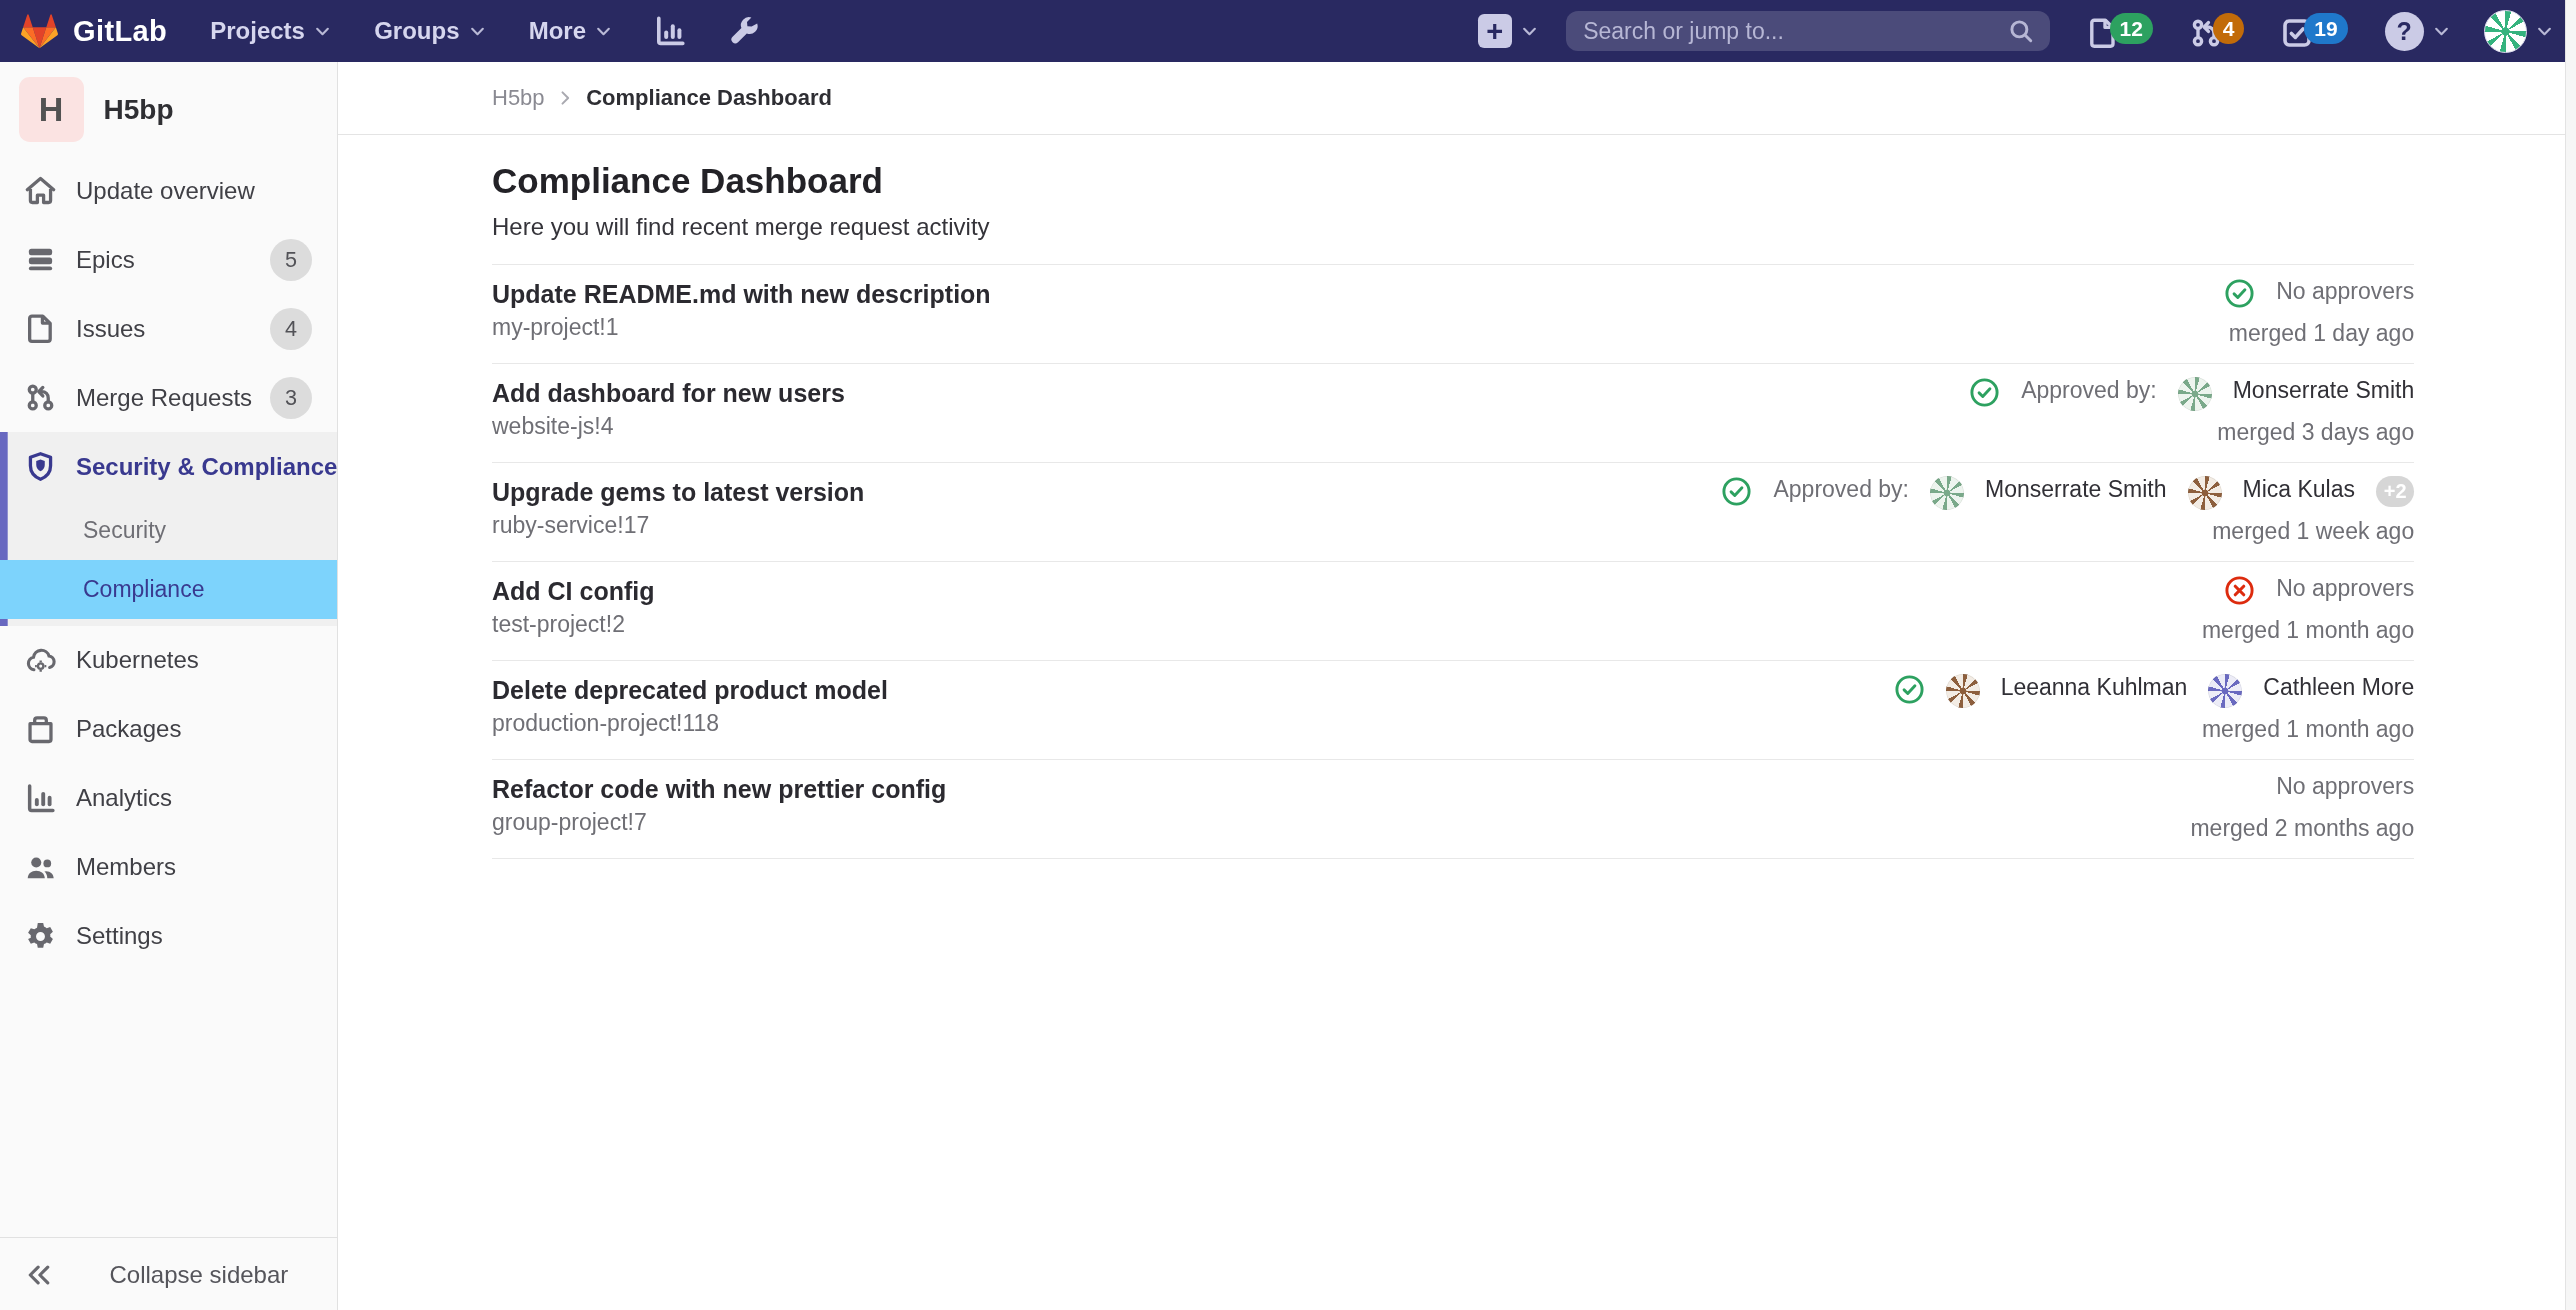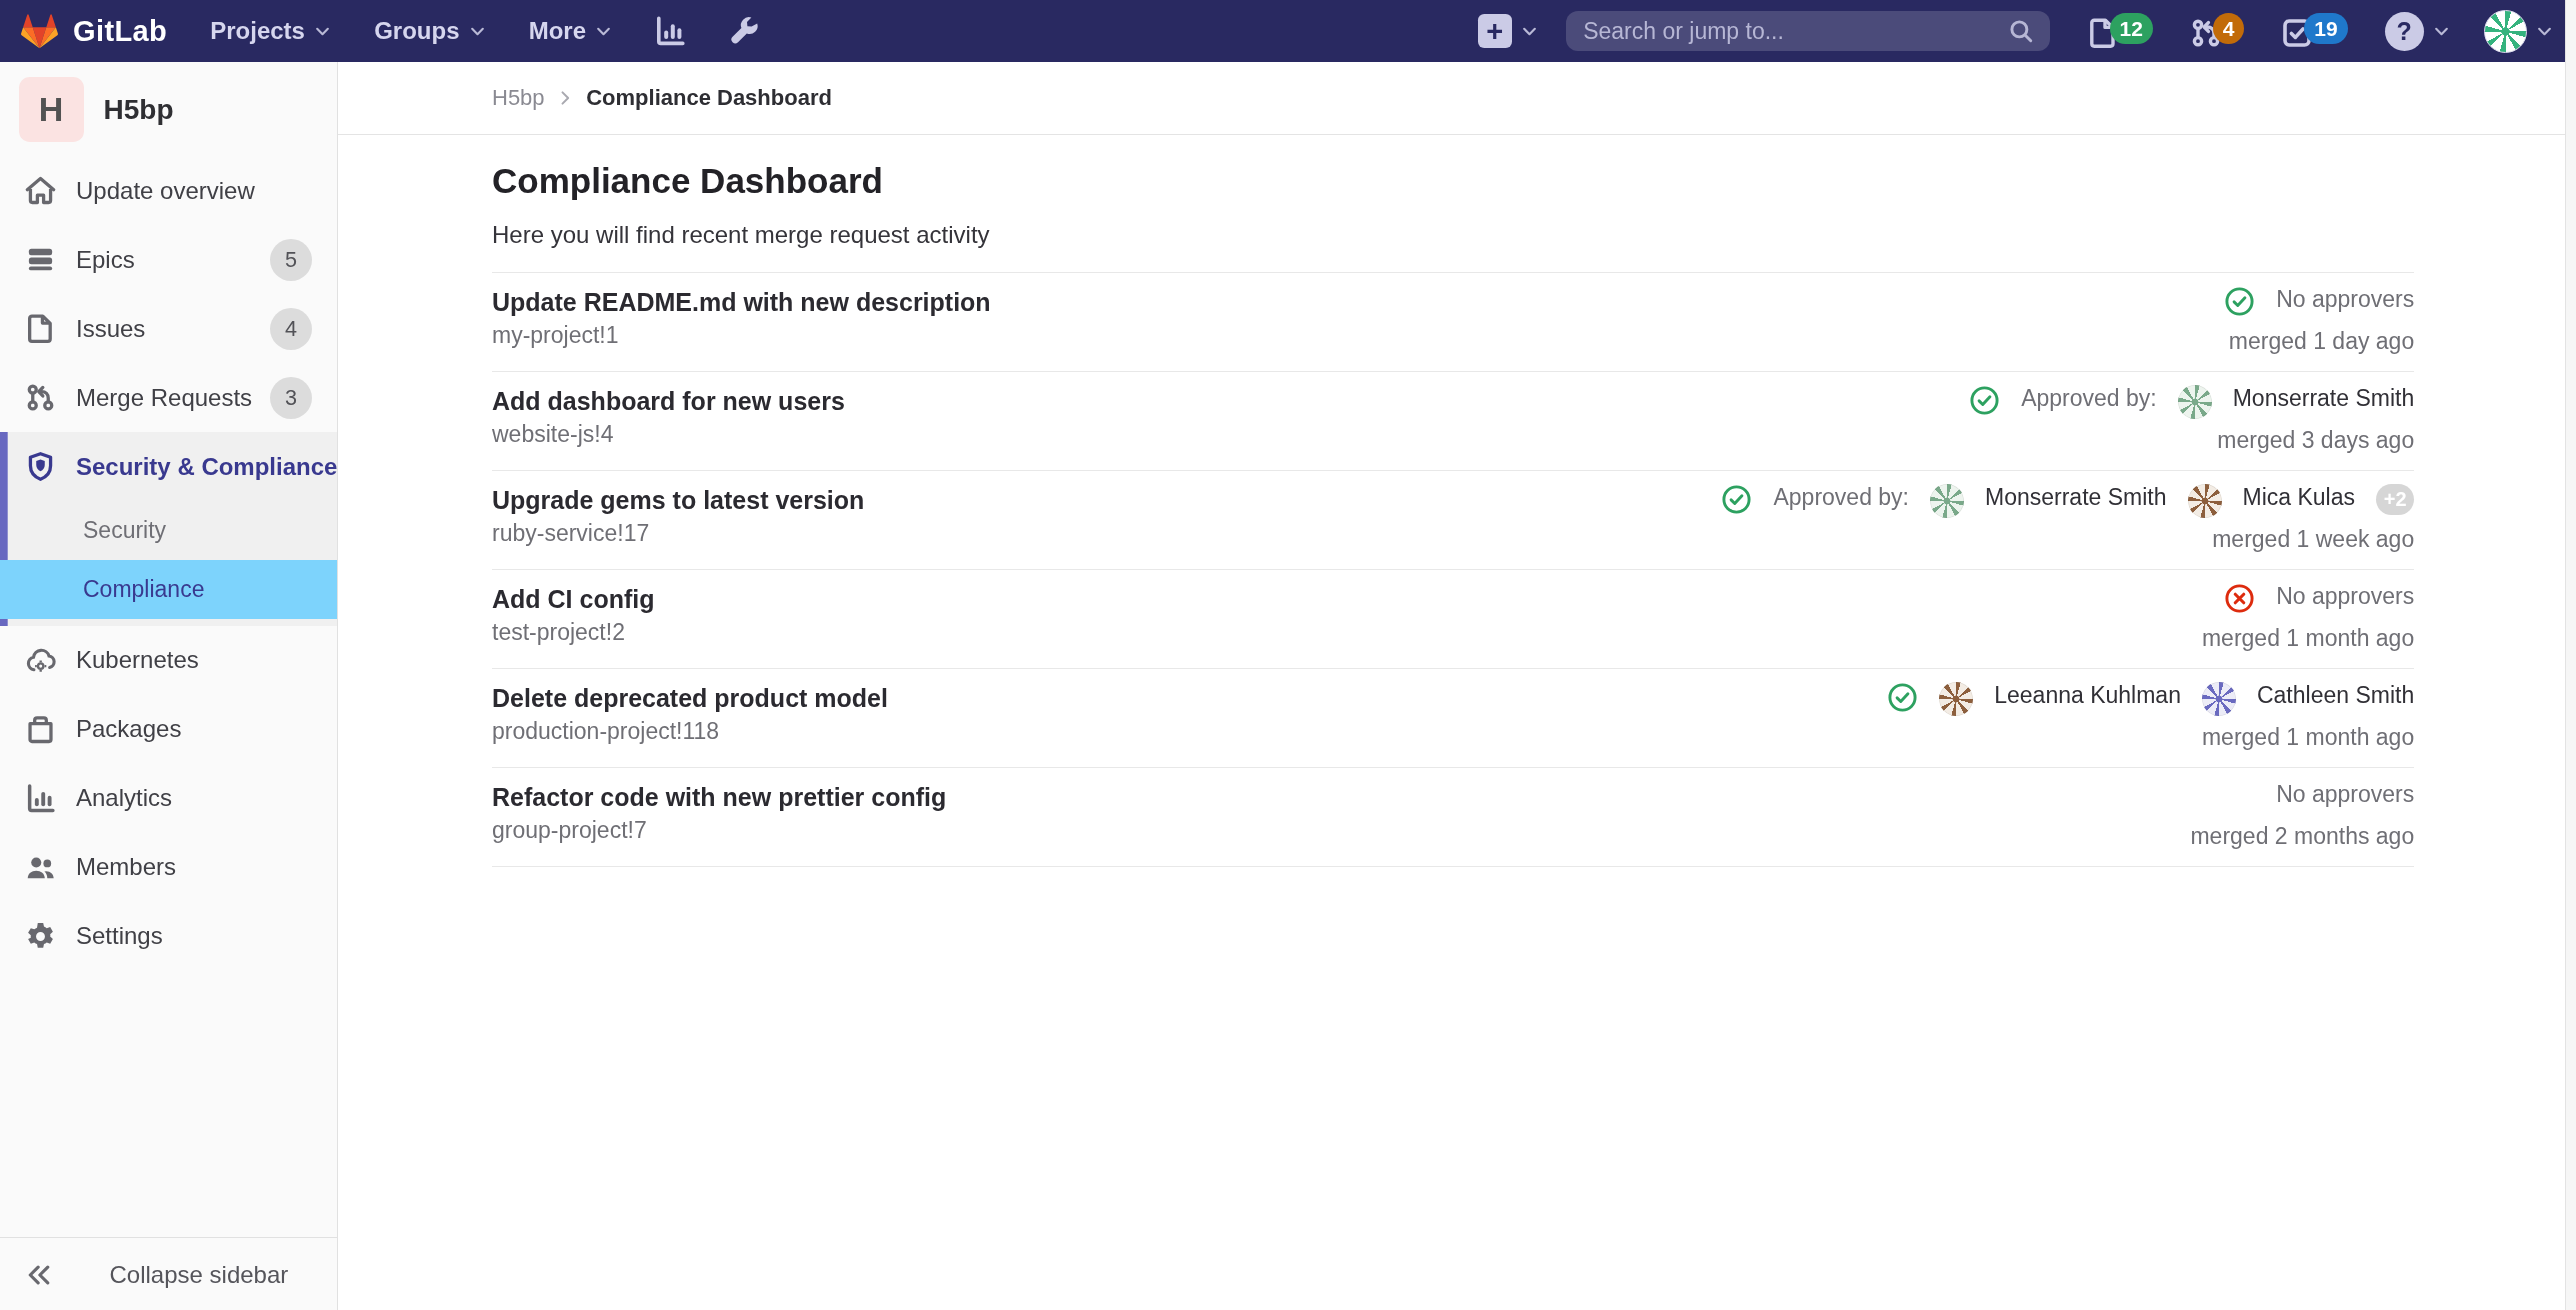--- a/index.html
+++ b/index.html
@@ -66,21 +66,21 @@
 
   
   .content{position:absolute;top:62px;left:338px;right:10.8px;bottom:0;background:#fff;}
   .crumbs{height:73px;display:flex;align-items:center;padding-left:154px;
           border-bottom:0.8px solid #e4e4e4;font-size:22px;}
   .crumb-link{color:#8a8a92;cursor:pointer;}
   .crumb-sep{width:20px;height:20px;color:#a9a9b0;margin:0 10.8px;}
   .crumb-cur{color:#2e2e33;font-weight:700;}
   .main{padding:26px 151px 0 154px;}
   .page-title{margin:0;font-size:35px;font-weight:700;color:#232227;}
-  .subtitle{margin-top:20px;font-size:24px;color:#35343a;}
+  .subtitle{margin-top:12px;font-size:24px;color:#35343a;}
   .mr-list{margin-top:23px;border-top:0.8px solid #e8e8e8;}
   .mr-row{display:flex;align-items:flex-start;border-bottom:0.8px solid #e8e8e8;
           height:99px;padding-top:13px;}
   .mr-title{font-size:25px;font-weight:700;color:#2b2a30;line-height:33px;cursor:pointer;}
   .mr-ref{font-size:23px;color:#6f6f75;line-height:33px;}
   .mr-right{margin-left:auto;display:flex;flex-direction:column;align-items:flex-end;}
   .mr-line1{display:flex;gap:21px;height:34px;font-size:23px;color:#6f6f75;}
   .status{width:31px;height:31px;flex:none;}
   .status.approved{color:#2da160;}
   .status.rejected{color:#dd2b0e;}
@@ -451,21 +451,21 @@
             <div class="mr-line1">
               <span class="status approved">
                 <svg viewBox="0 0 16 16">
                   <circle cx="8" cy="8" r="6.5" fill="none" stroke="currentColor" stroke-width="1.5"></circle>
                   <path d="m5.2 8.2 1.9 1.9 3.7-4" fill="none" stroke="currentColor" stroke-width="1.5" stroke-linecap="round" stroke-linejoin="round"></path>
                 </svg>
               </span>
               <span class="appr-avatar" style="background: radial-gradient(circle, rgb(141, 95, 61) 0px, rgb(141, 95, 61) 14%, transparent 15%), repeating-conic-gradient(rgb(141, 95, 61) 0deg, rgb(141, 95, 61) 16deg, rgb(243, 236, 228) 16deg, rgb(243, 236, 228) 45deg);"></span>
               <span class="appr-name">Leeanna Kuhlman</span>
               <span class="appr-avatar" style="background: radial-gradient(circle, rgb(106, 106, 192) 0px, rgb(106, 106, 192) 14%, transparent 15%), repeating-conic-gradient(rgb(106, 106, 192) 0deg, rgb(106, 106, 192) 16deg, rgb(236, 236, 247) 16deg, rgb(236, 236, 247) 45deg);"></span>
-              <span class="appr-name">Cathleen Smith</span>
+              <span class="appr-name">Cathleen More</span>
             </div>
             <div class="mr-line2">merged 1 month ago</div>
           </div>
         </div>
         <div class="mr-row">
           <div class="mr-left">
             <div class="mr-title">Refactor code with new prettier config</div>
             <div class="mr-ref">group-project!7</div>
           </div>
           <div class="mr-right">

